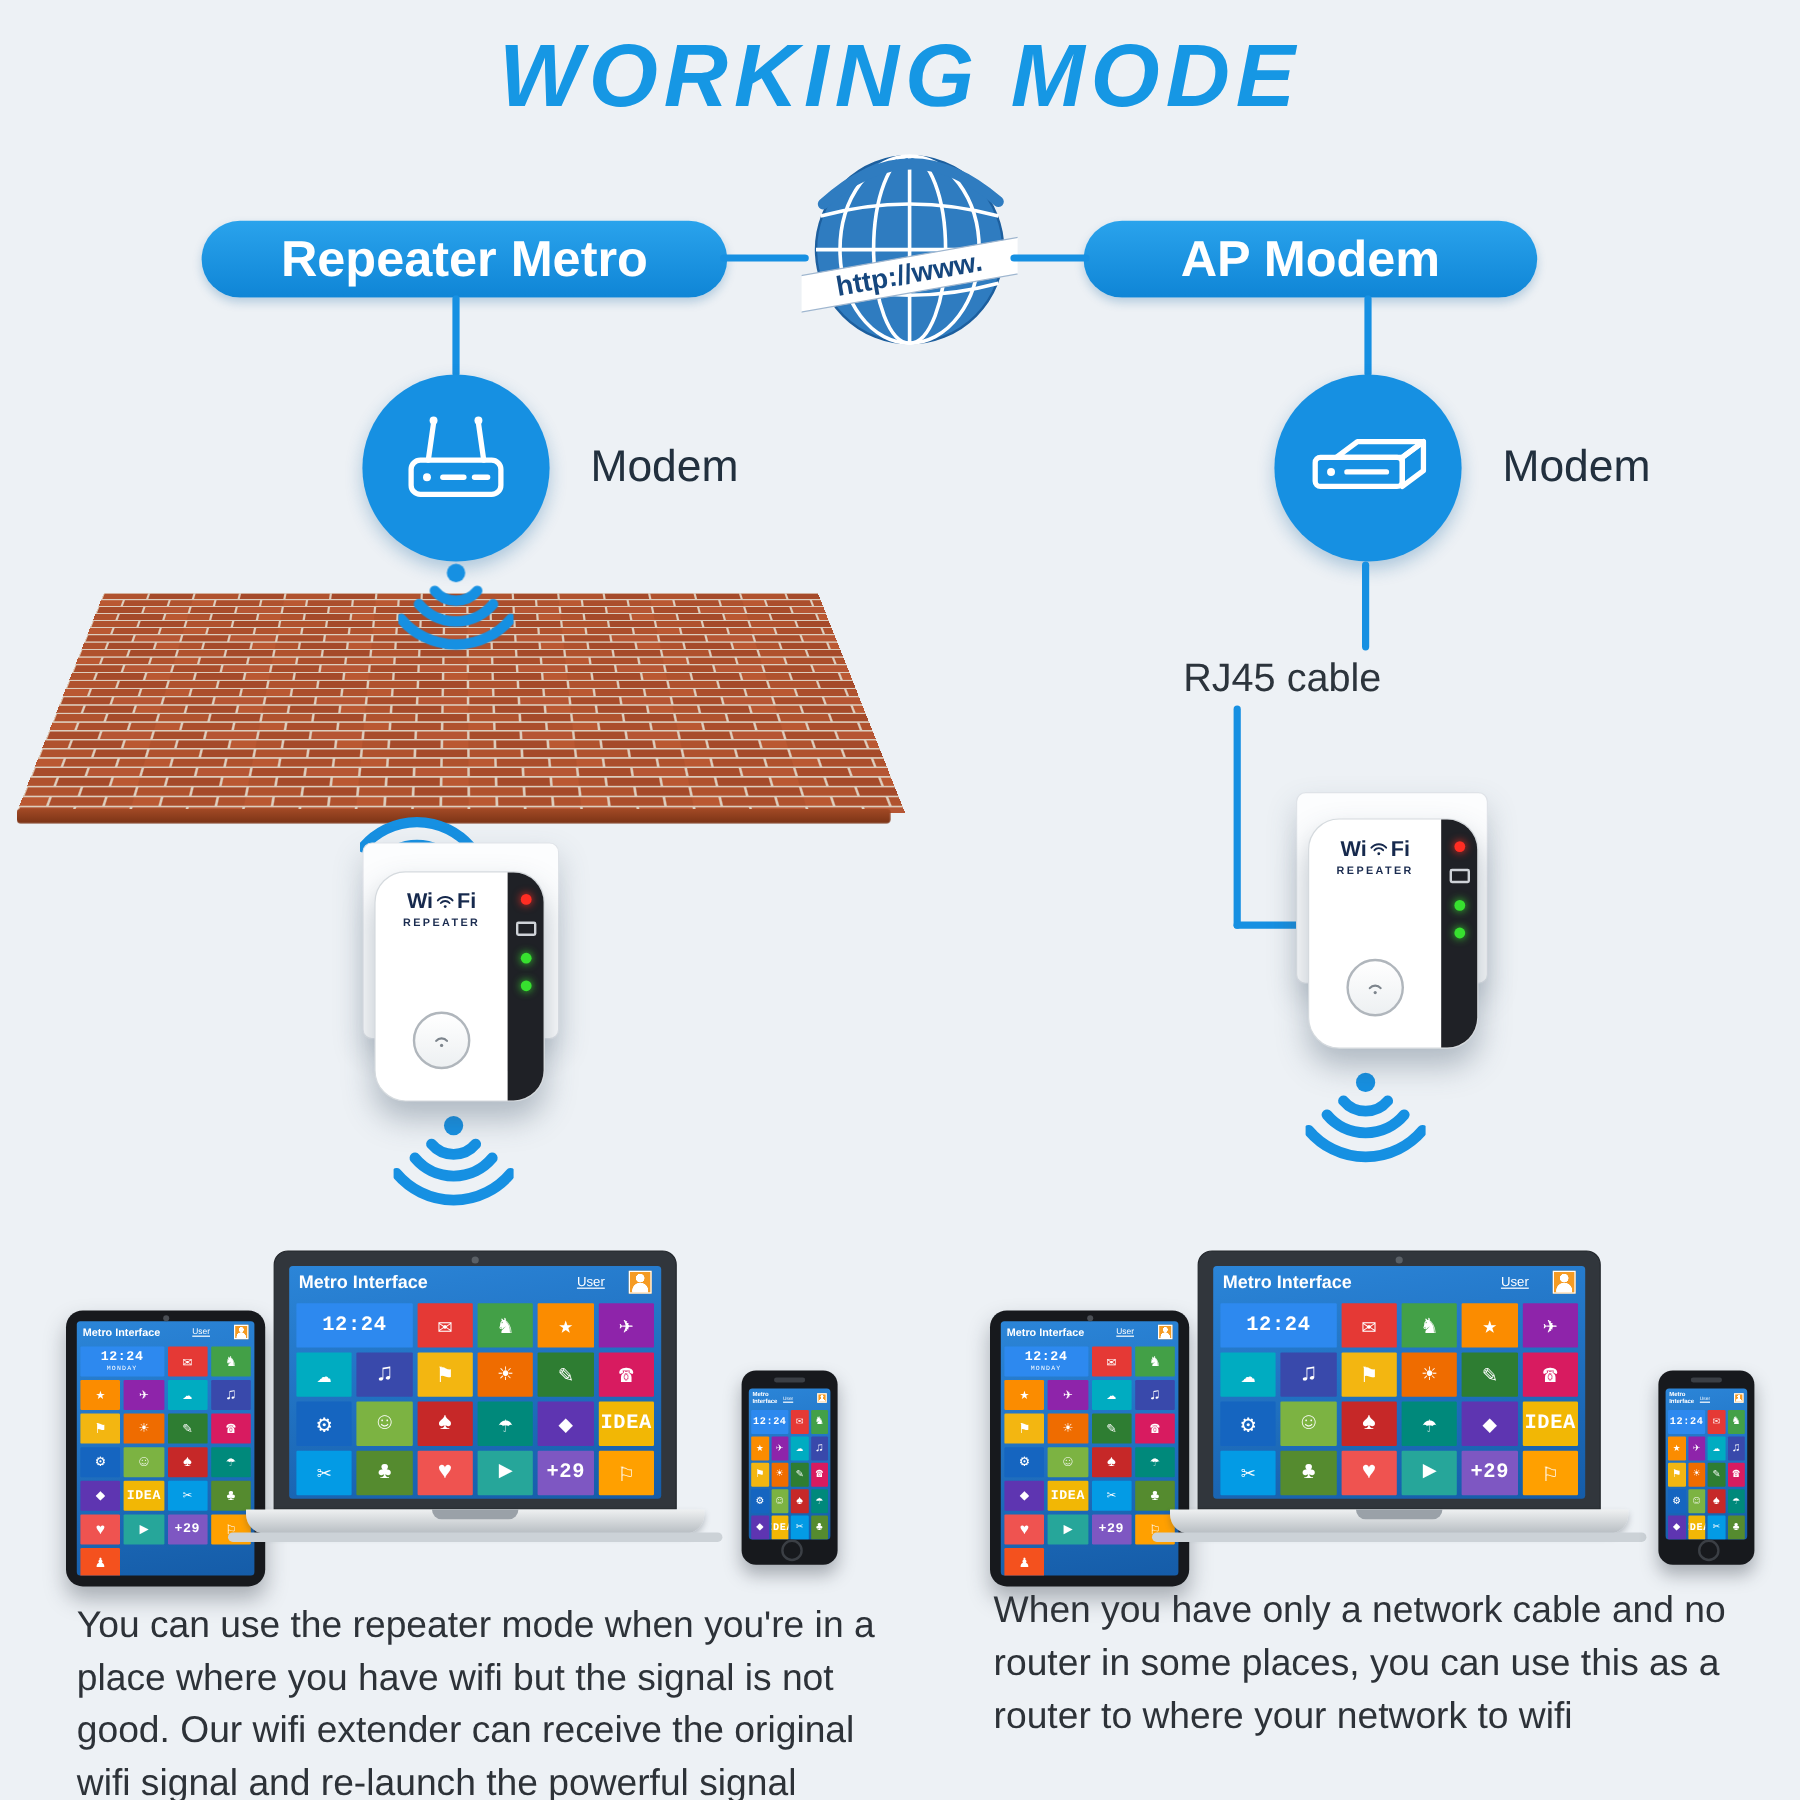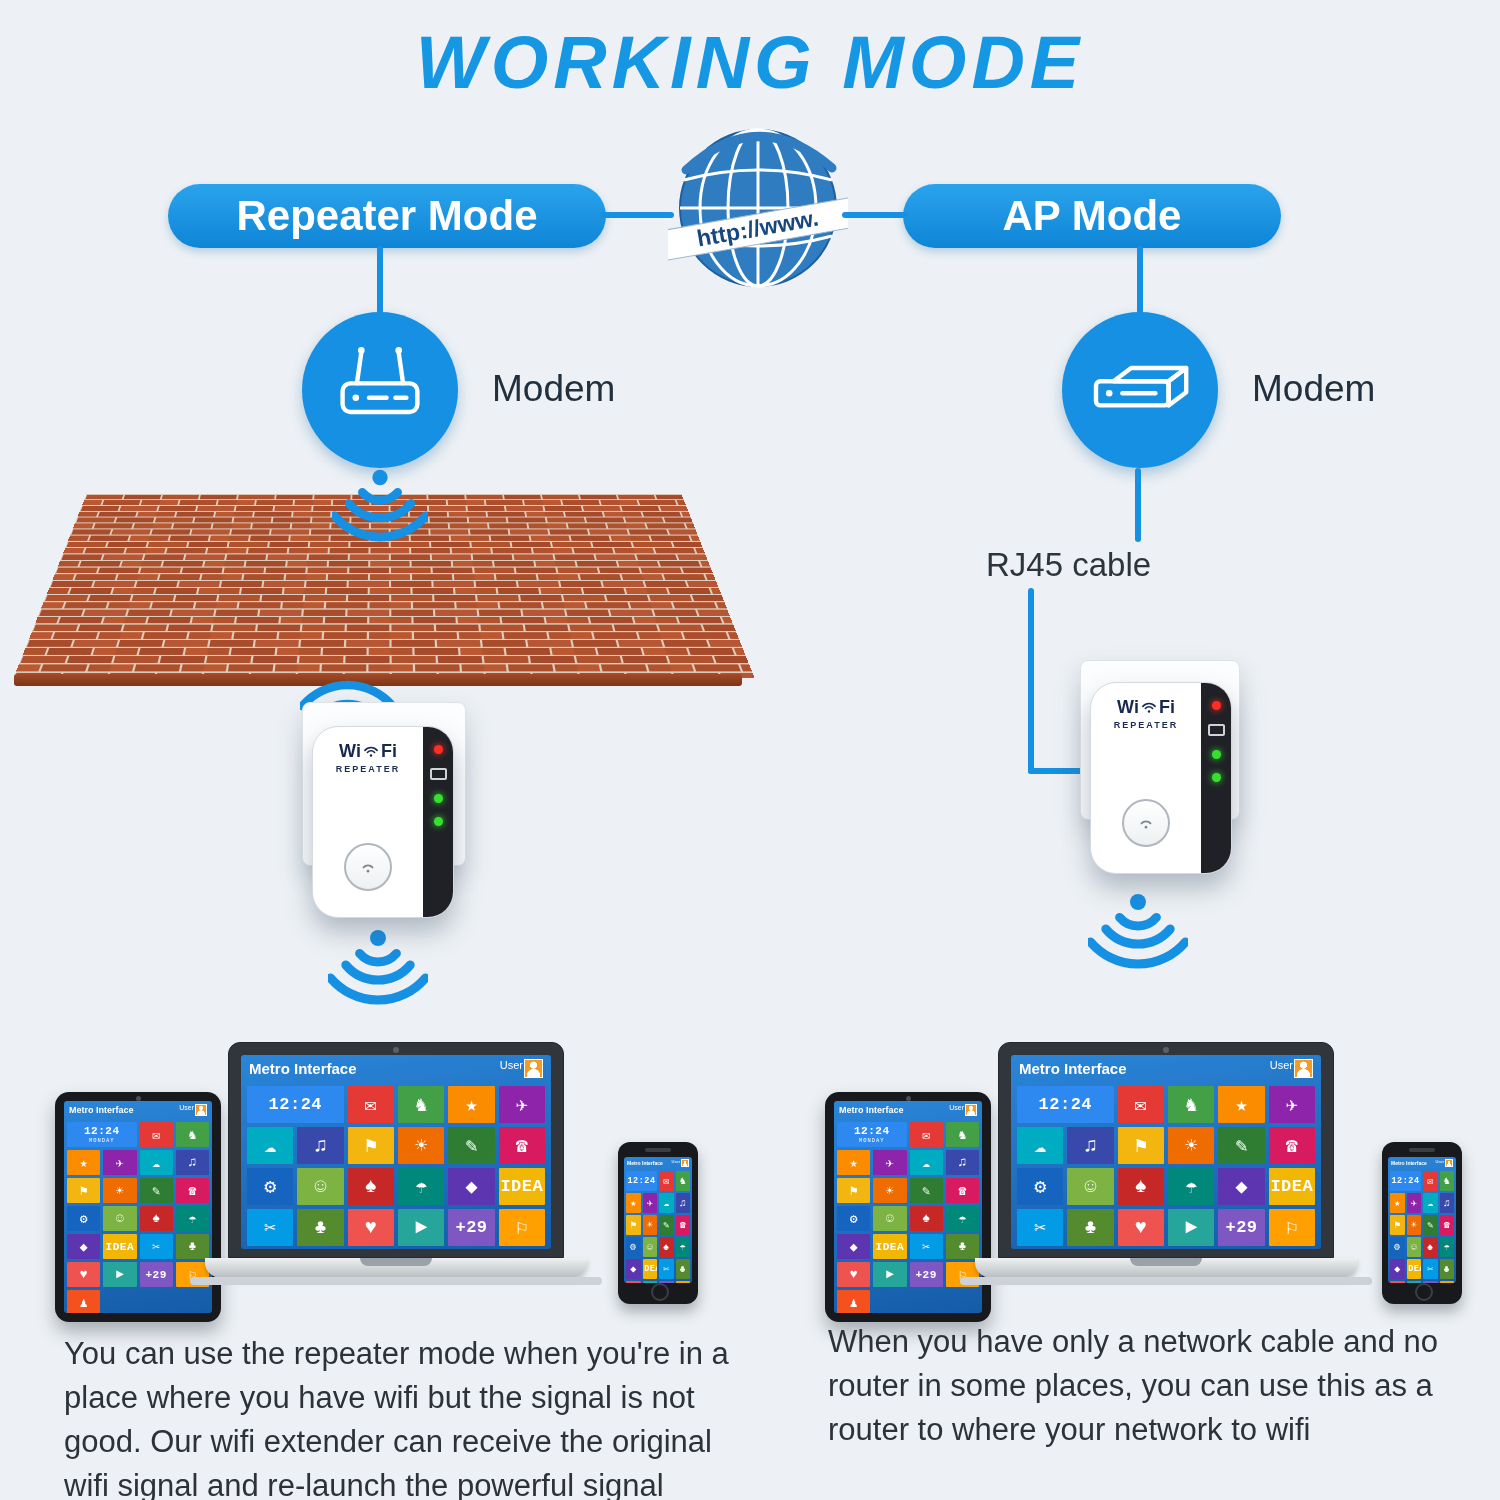--- a/index.html
+++ b/index.html
@@ -111,21 +111,21 @@
   .phone::after { content:""; position:absolute; bottom:3px; left:50%; width:14px; height:14px;
     margin-left:-7px; border:2px solid #3b3f45; border-radius:50%; }
   
   .metro-screen {
     width:100%; height:100%; border-radius:3px; overflow:hidden;
     background:linear-gradient(170deg,#2b85d8,#155ca8);
     display:flex; flex-direction:column;
   }
   .metro-head { display:flex; justify-content:space-between; align-items:center; color:#fff; }
   .metro-title { font-weight:bold; }
-  .metro-user { display:flex; align-items:flex-start; gap:1px; }
+  .metro-user { display:flex; align-items:center; gap:20px;text-decoration:underline; }
   .avatar {
     border:1px solid #fff;
     background:
       radial-gradient(circle at 50% 30%, #fff 23%, transparent 26%),
       radial-gradient(circle at 50% 92%, #fff 36%, transparent 39%),
       #f59b23;
   }
   .tiles { flex:1; display:grid; font-family:Liberation Mono, monospace; }
   .tile {
     display:flex; flex-direction:column; align-items:center; justify-content:center;
@@ -172,22 +172,22 @@
       <line x1="12" y1="90" x2="168" y2="90" stroke="#ffffff" stroke-width="3"></line>
       <path d="M16 118 Q90 138 164 118" fill="none" stroke="#ffffff" stroke-width="3"></path>
       <path d="M18 52 Q90 -14 164 50" fill="none" stroke="#2f7cc0" stroke-width="9" stroke-linecap="round"></path>
       <g transform="rotate(-10 90 112)">
         <rect x="-12" y="96" width="204" height="30" rx="4" fill="#ffffff" stroke="#9fb6cf"></rect>
         <text x="90" y="118" text-anchor="middle" font-size="23" font-weight="bold" fill="#16477e">http://www.</text>
       </g>
     </svg>
   </div>
 
-  <div class="pill pill-left">Repeater Mode</div>
-  <div class="pill pill-right">AP Mode</div>
+  <div class="pill pill-left">Repeater Metro</div>
+  <div class="pill pill-right">AP Modem</div>
 
   <div class="cline" style="left:600px;top:212px;width:74px;height:6px;"></div>
   <div class="cline" style="left:842px;top:212px;width:66px;height:6px;"></div>
   <div class="cline" style="left:377px;top:246px;width:6px;height:68px;"></div>
   <div class="cline" style="left:1137px;top:246px;width:6px;height:68px;"></div>
 
   <div class="modem-circle" style="left:302px;top:312px;">
     <svg viewBox="0 0 100 100">
       <path d="M33 16 L29 44" stroke="#fff" stroke-width="4" fill="none" stroke-linecap="round"></path>
       <path d="M67 16 L71 44" stroke="#fff" stroke-width="4" fill="none" stroke-linecap="round"></path>

